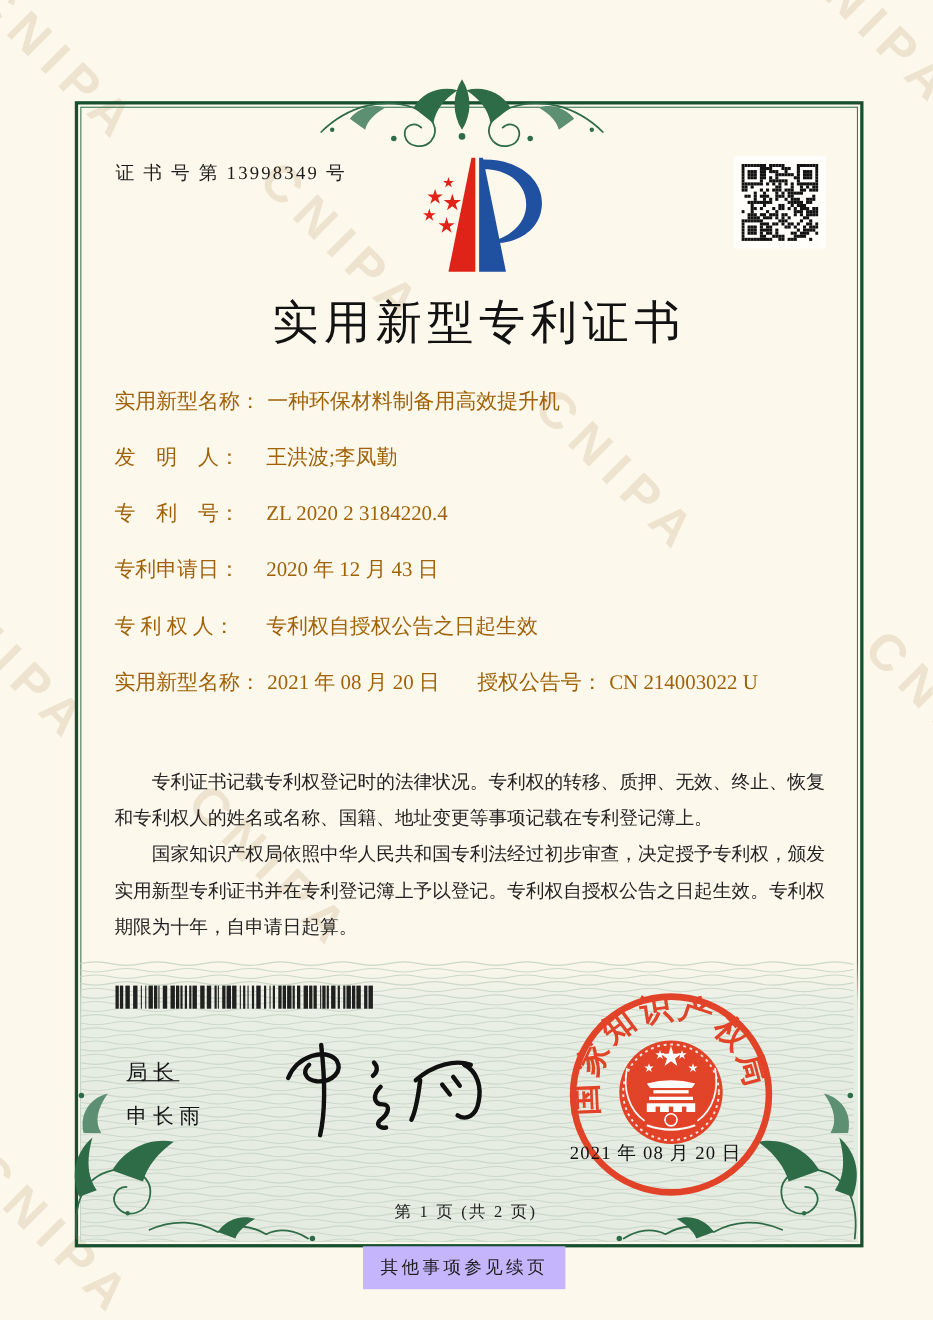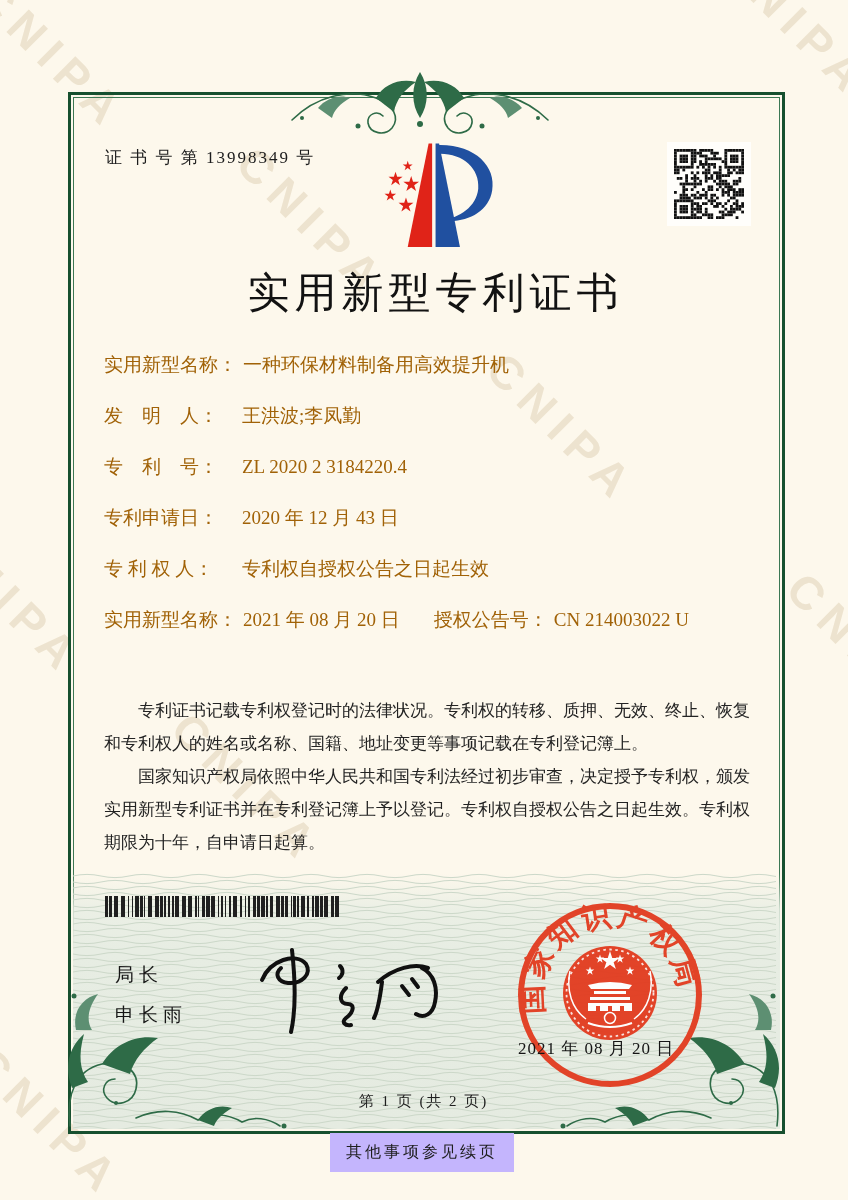--- a/index.html
+++ b/index.html
@@ -37,21 +37,21 @@
   .flabel2{margin-left:34px;}
 
   .bodytext{position:absolute;left:104px;top:694px;width:646px;z-index:4;
       font-size:17px;line-height:33px;color:#232323;text-align:justify;}
   .bodytext p{margin:0;text-indent:2em;}
 
   .barcode{position:absolute;left:105px;top:896px;width:242px;height:21px;display:flex;align-items:stretch;z-index:4;}
   .barcode div{background:#202020;}
 
   .signer-title{position:absolute;left:115px;top:962px;font-size:19px;letter-spacing:5px;color:#161616;
-      font-family:"Liberation Sans","DejaVu Sans",sans-serif;z-index:4;}
+      font-family:"Liberation Sans","DejaVu Sans",sans-serif;z-index:4;text-decoration:underline;}
   .signer-name{position:absolute;left:115px;top:1002px;font-size:19px;letter-spacing:5px;color:#161616;
       font-family:"Liberation Sans","DejaVu Sans",sans-serif;z-index:4;}
   .signature{position:absolute;left:248px;top:922px;z-index:5;}
 
   .seal{position:absolute;left:510px;top:901px;z-index:5;opacity:0.95;}
   .seal-date{position:absolute;left:518px;top:1037px;width:200px;font-size:17px;letter-spacing:1px;
       color:#141414;z-index:6;white-space:nowrap;}
 
   .footer-page{position:absolute;left:68px;top:1092px;width:711px;text-align:center;
       font-size:15px;letter-spacing:2px;color:#1e1e1e;z-index:4;}

